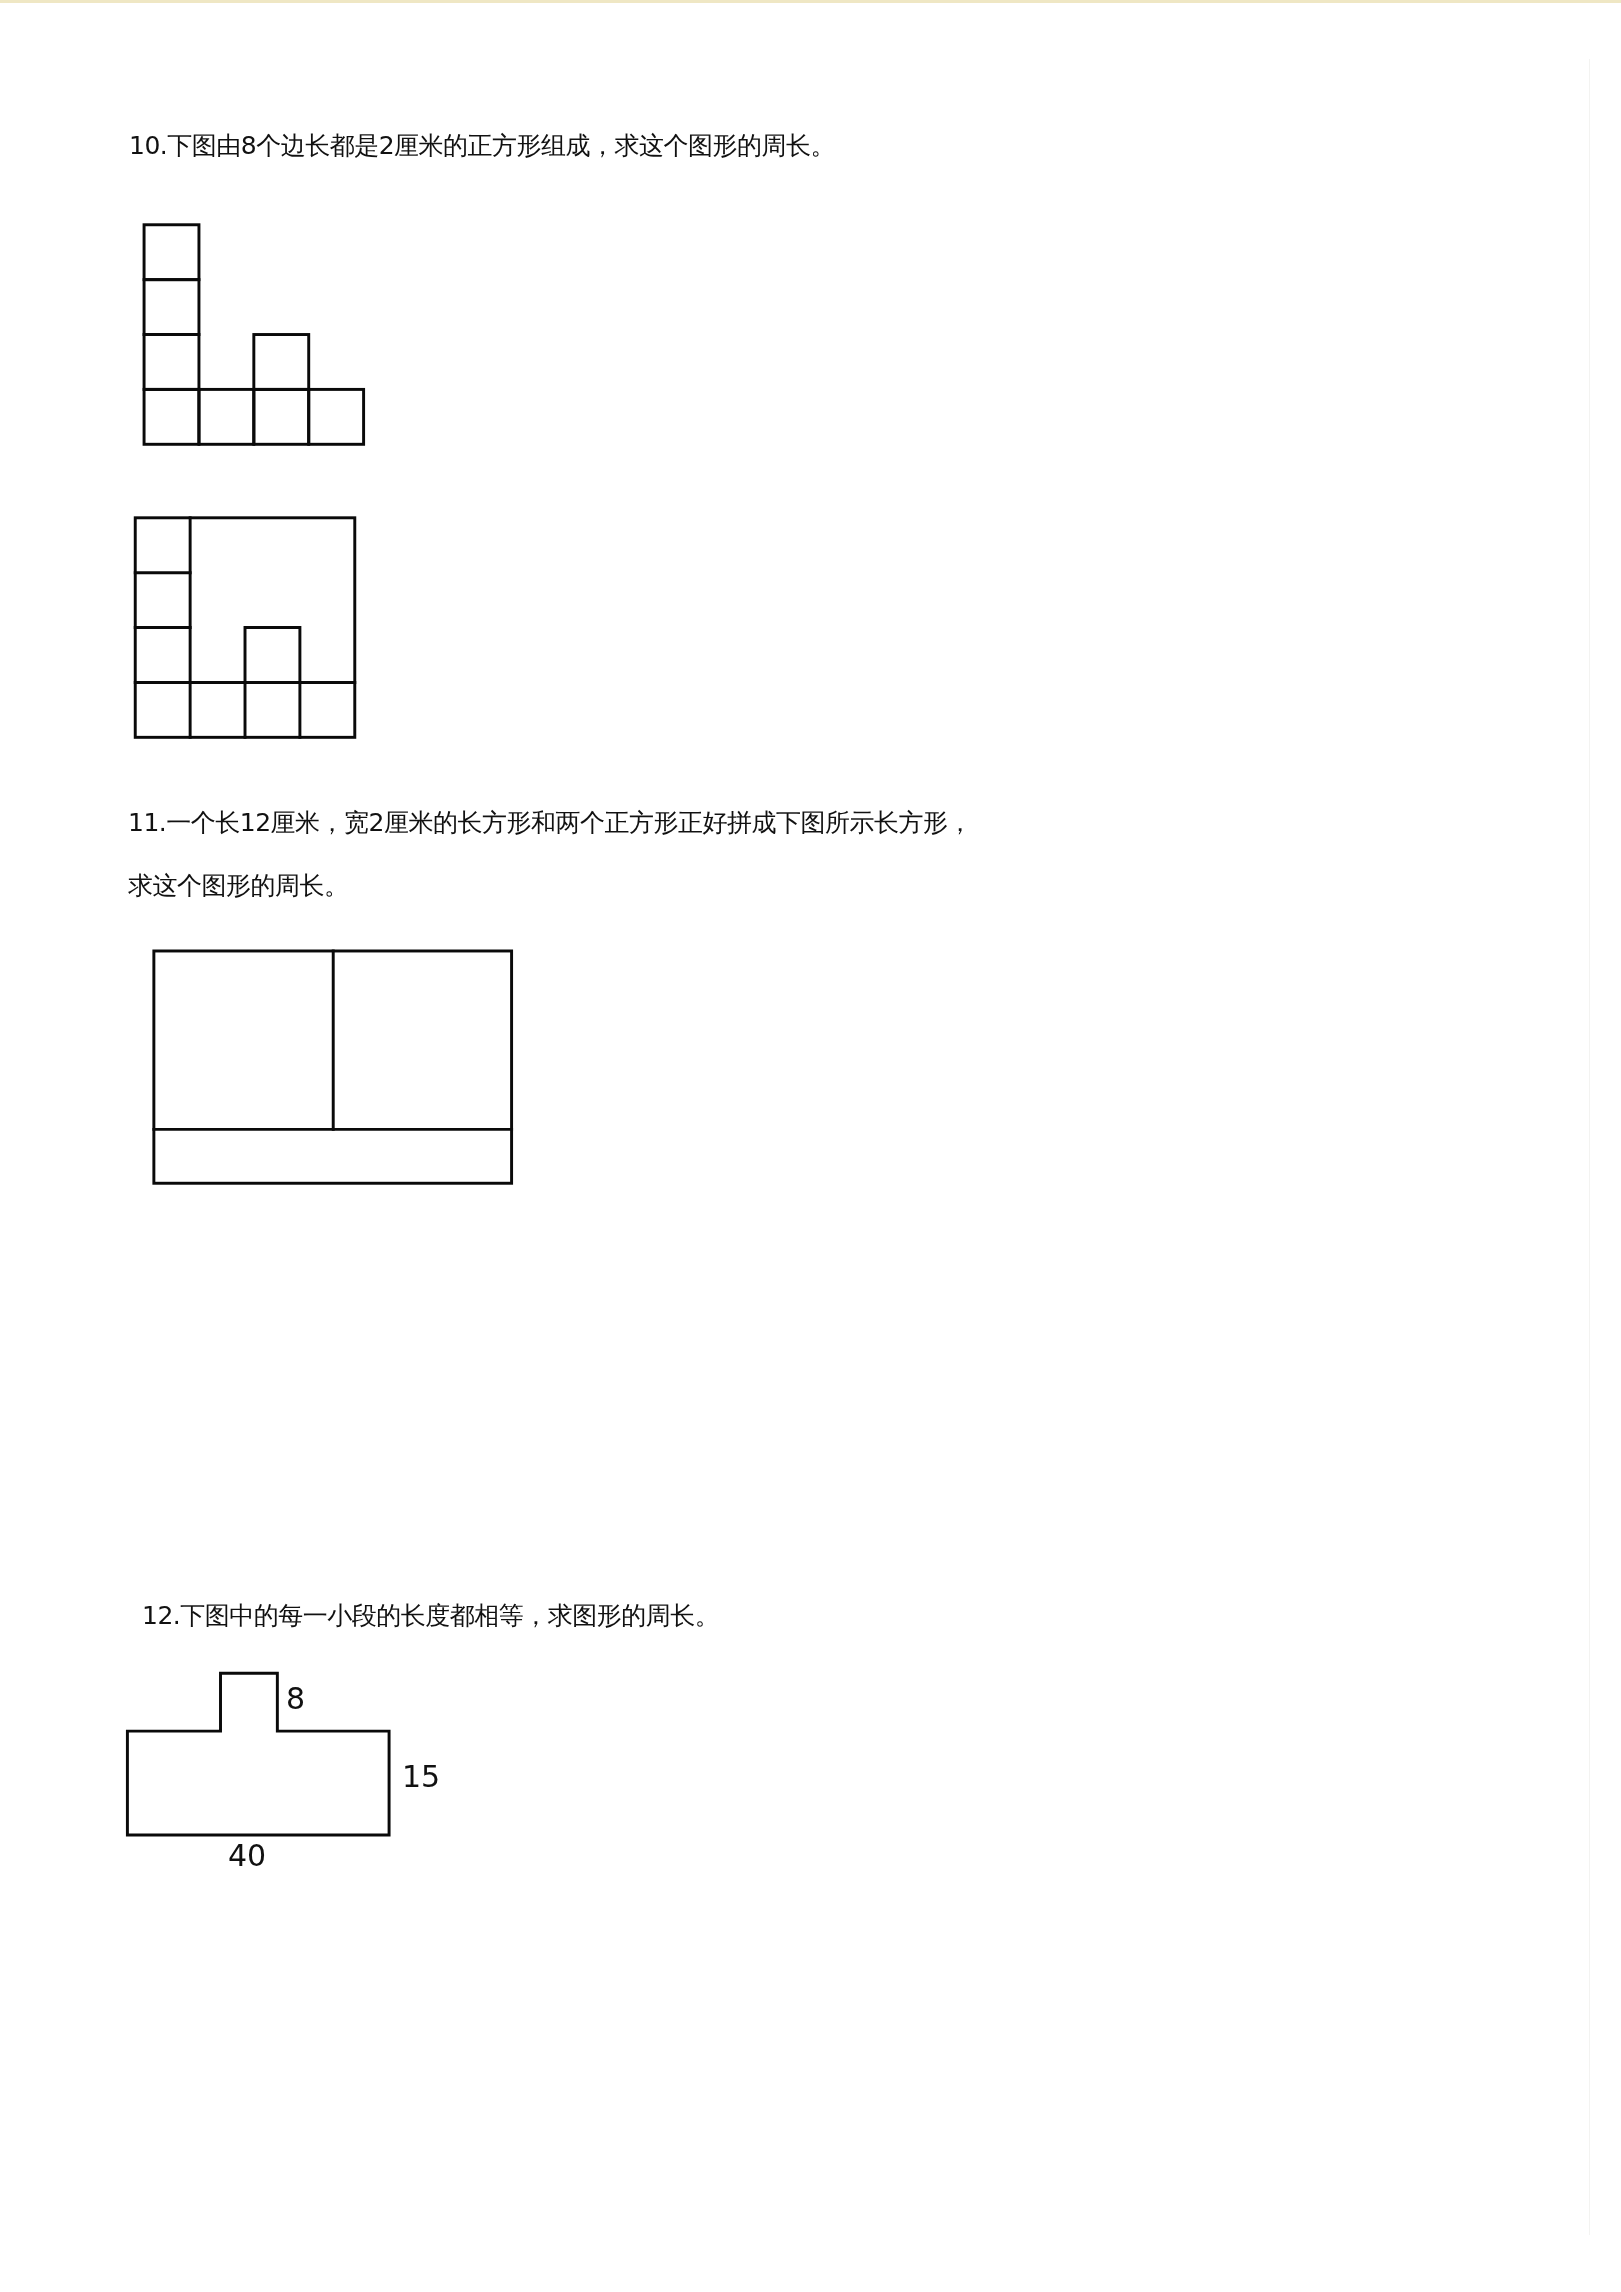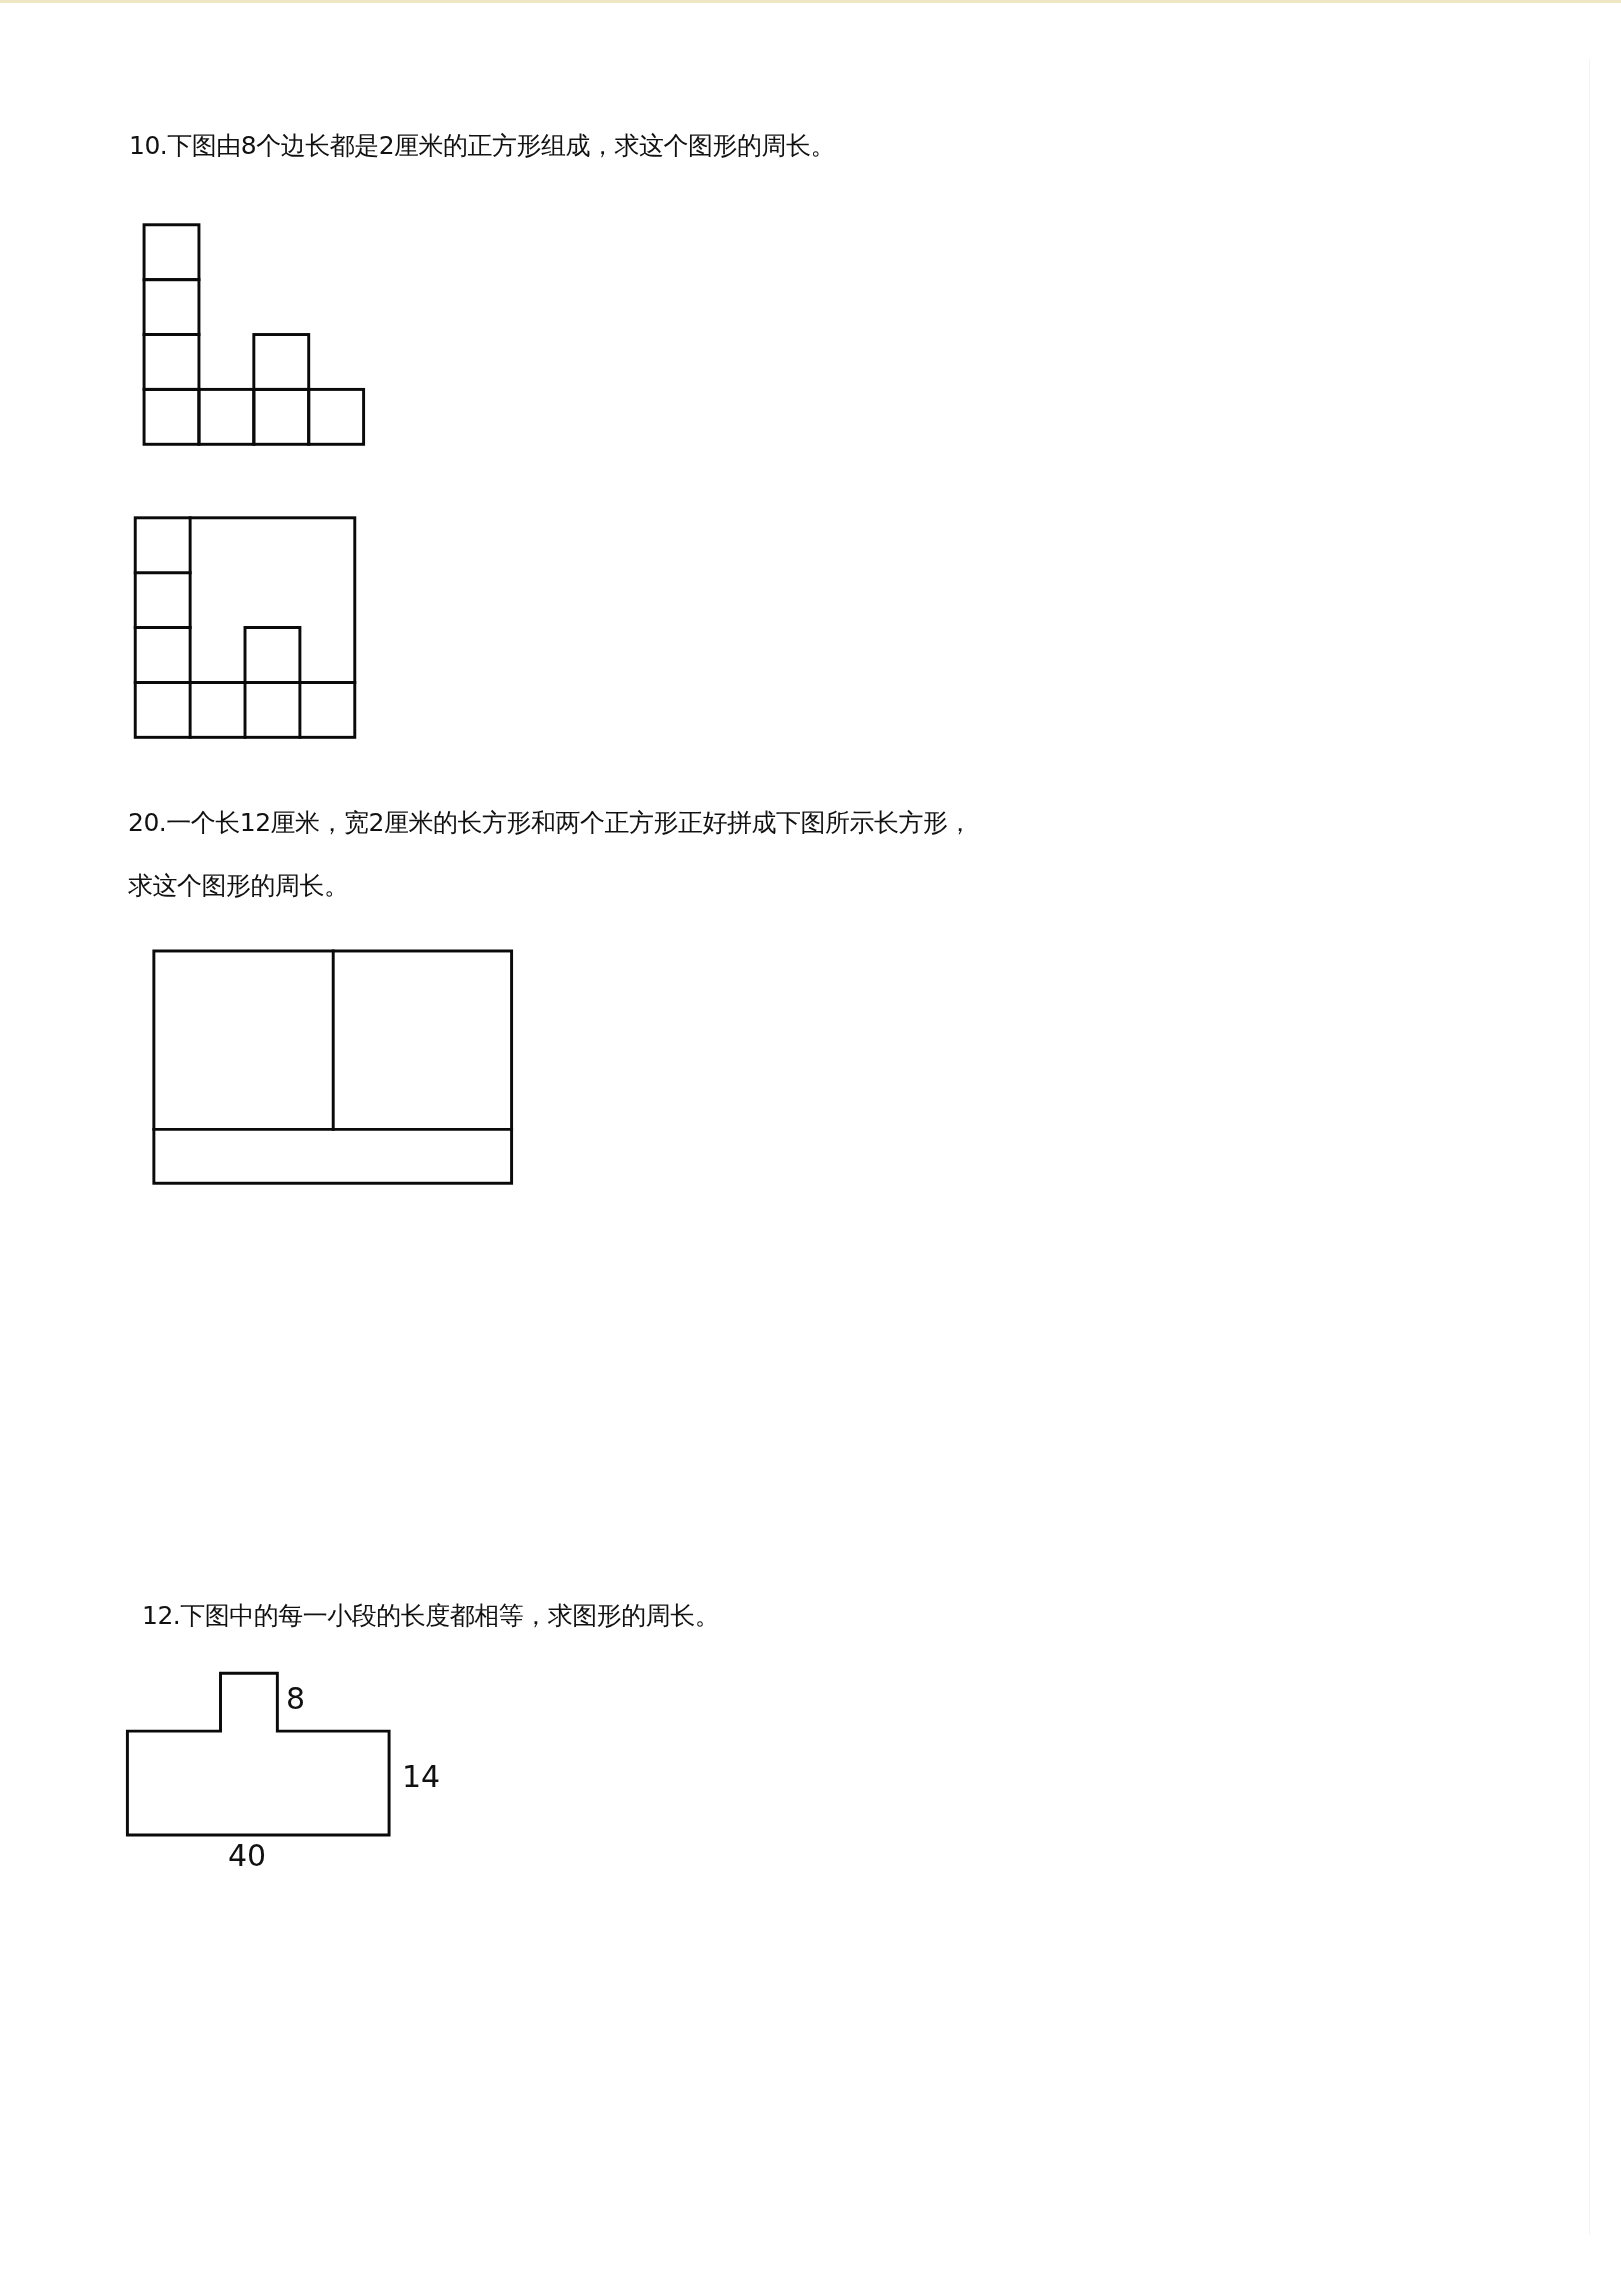--- a/index.html
+++ b/index.html
@@ -84,31 +84,31 @@
   <line x1="138" y1="584" x2="194" y2="584"></line>
   <line x1="138" y1="640" x2="194" y2="640"></line>
 
   <line x1="138" y1="696" x2="362" y2="696"></line>
   <line x1="250" y1="696" x2="250" y2="752"></line>
   <line x1="306" y1="696" x2="306" y2="752"></line>
 
   <polyline points="250,696 250,640 306,640 306,696"></polyline>
 </svg>
 
-<div class="q-text" style="left:128px; top:806px;">20.一个长12厘米，宽2厘米的长方形和两个正方形正好拼成下图所示长方形，</div>
+<div class="q-text" style="left:128px; top:806px;">11.一个长12厘米，宽2厘米的长方形和两个正方形正好拼成下图所示长方形，</div>
 <div class="q-text" style="left:128px; top:869px;">求这个图形的周长。</div>
 
 <svg class="fig" style="left:0; top:0;" width="1621" height="2293" viewBox="0 0 1654 2339">
   <rect x="157" y="970" width="365" height="237"></rect>
   <line x1="340" y1="970" x2="340" y2="1152"></line>
   <line x1="157" y1="1152" x2="522" y2="1152"></line>
 </svg>
 
 <div class="q-text" style="left:142px; top:1599px;">12.下图中的每一小段的长度都相等，求图形的周长。</div>
 
 <svg class="fig" style="left:0; top:0;" width="1621" height="2293" viewBox="0 0 1654 2339">
   <polygon points="130,1766 225,1766 225,1707 283,1707 283,1766 397,1766 397,1872 130,1872"></polygon>
 </svg>
 
 <div class="fig-label" style="left:286px; top:1683px;">8</div>
-<div class="fig-label" style="left:402px; top:1761px;">14</div>
+<div class="fig-label" style="left:402px; top:1761px;">15</div>
 <div class="fig-label" style="left:228px; top:1840px;">40</div>
 
 
 </body></html>

